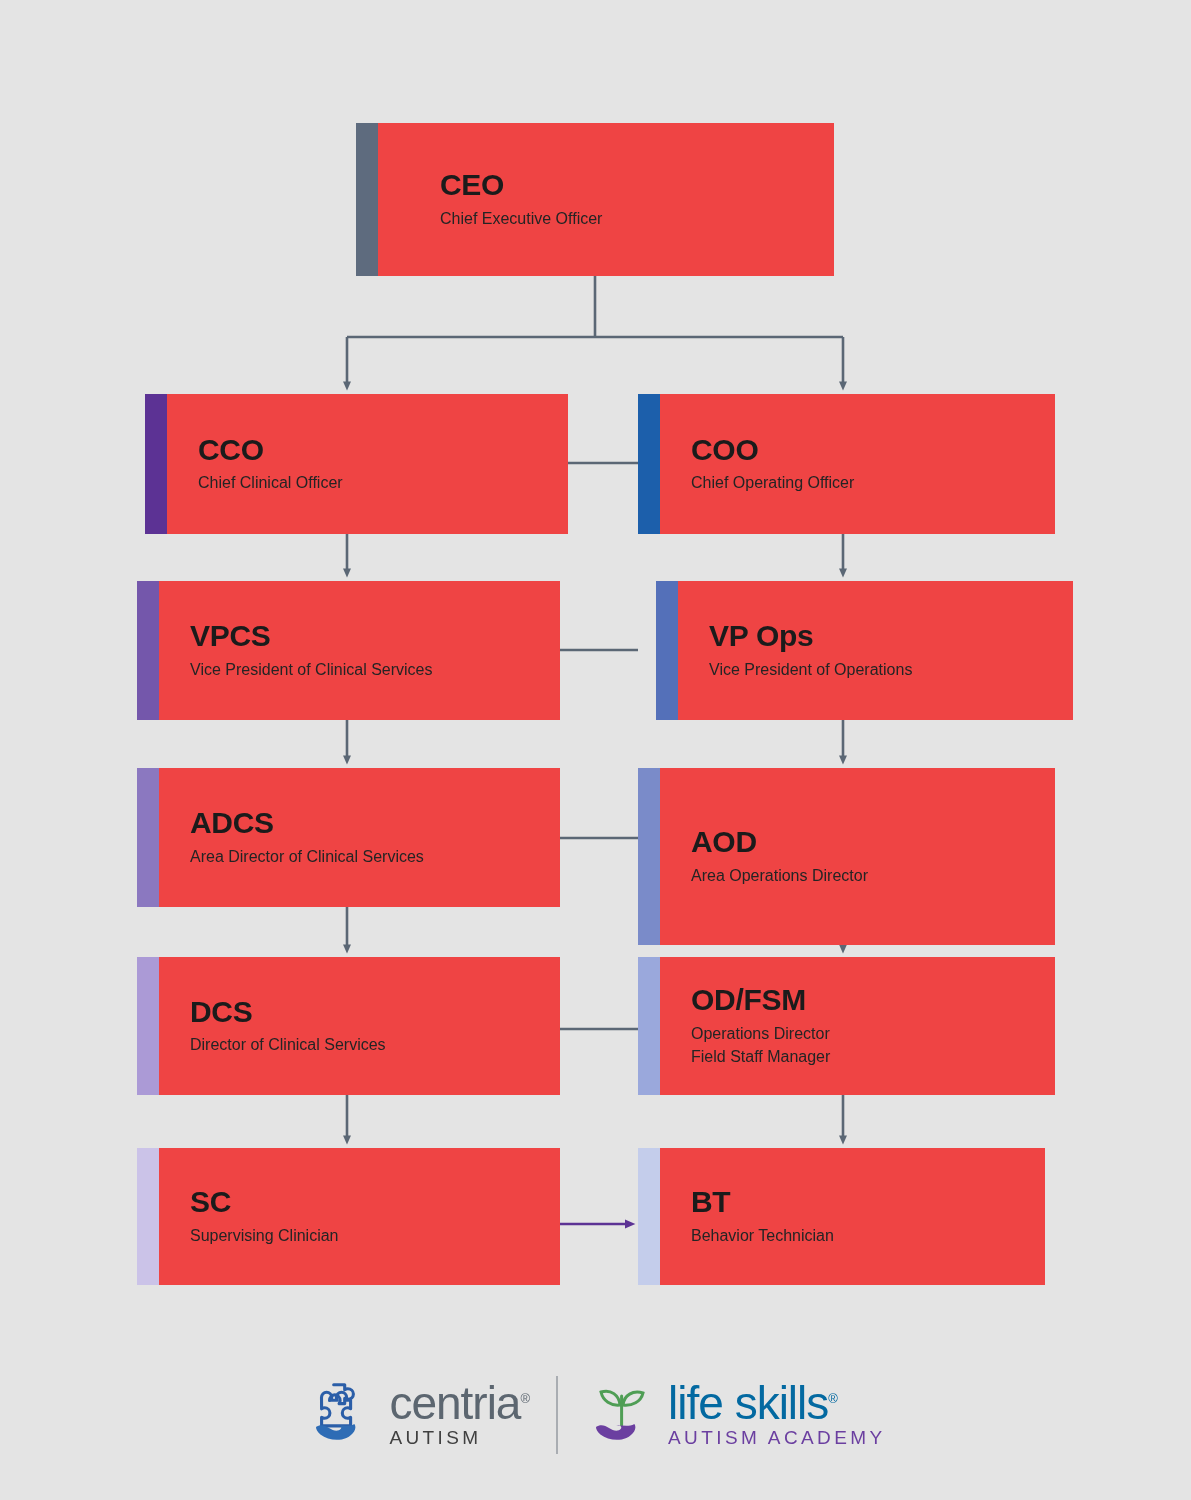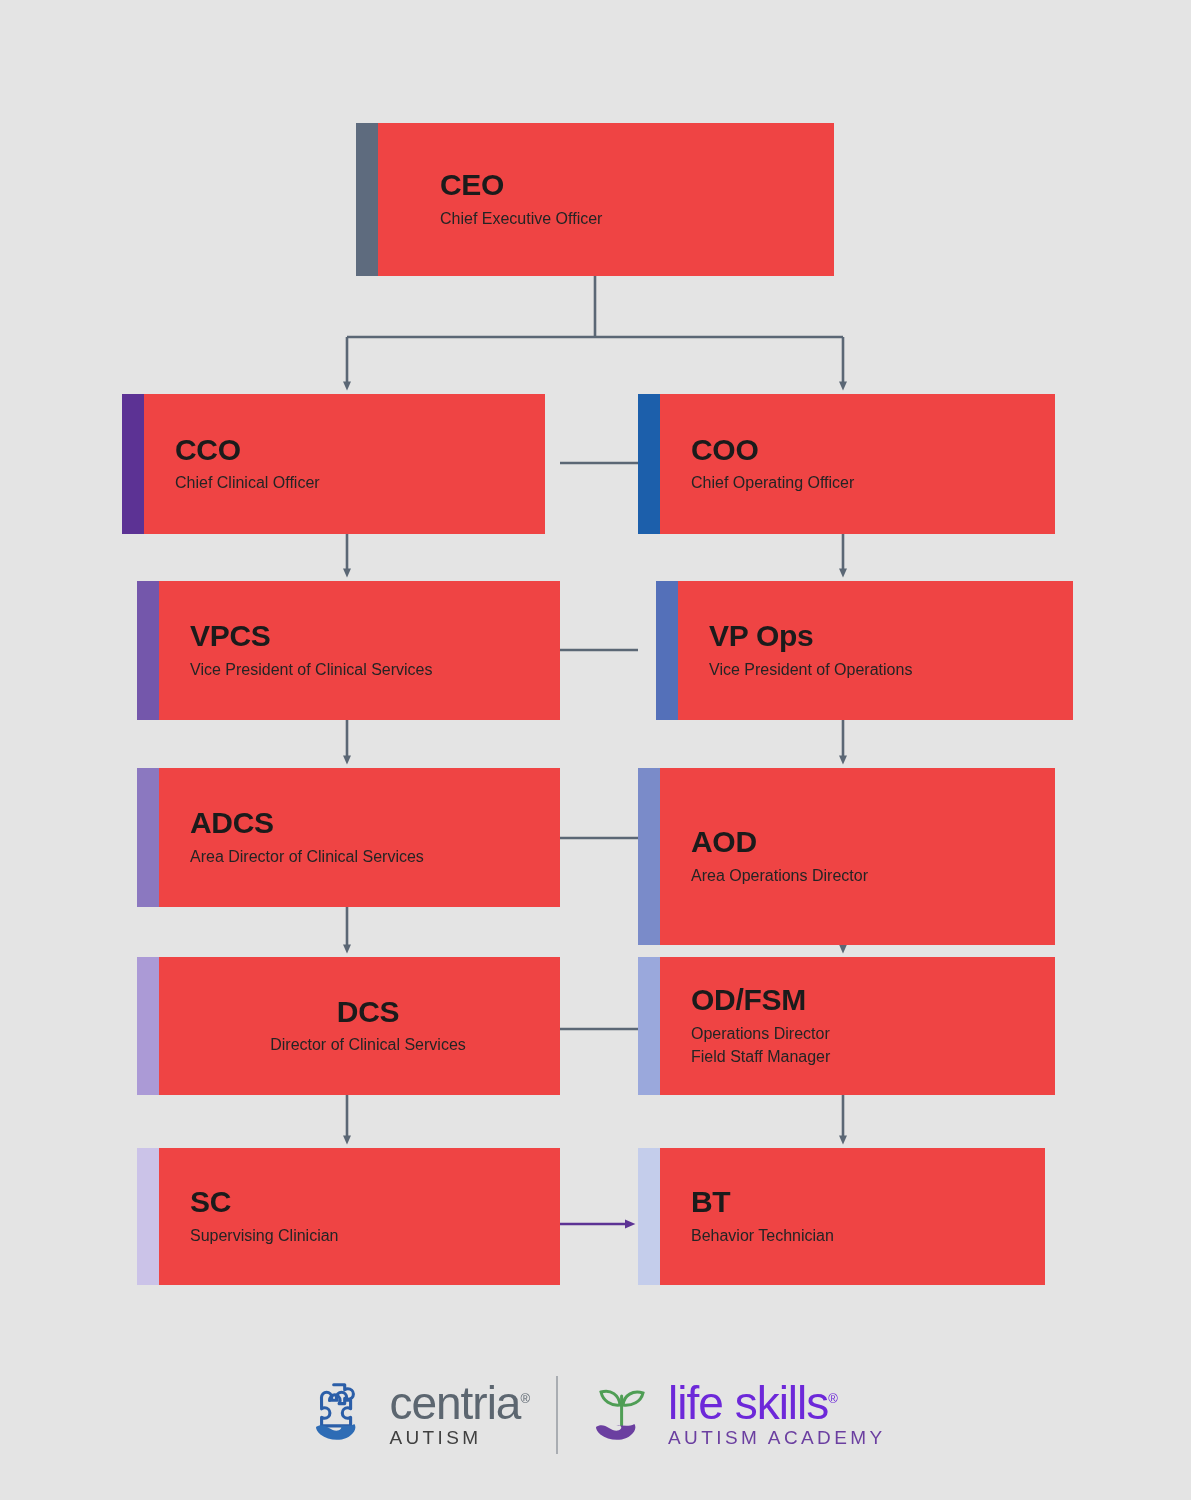--- a/index.html
+++ b/index.html
@@ -114,21 +114,21 @@
     letter-spacing: 0;
   }
   .logo-tagline {
     font-size: 19px;
     letter-spacing: 3.4px;
     line-height: 1.1;
     margin-top: 2px;
   }
   .centria .logo-tagline { color: #404040; }
   .lifeskills .logo-tagline { color: #6b3fa0; }
-  .lifeskills .logo-wordmark { color: #6d28d9; }
+  .lifeskills .logo-wordmark { color: #0369a1; }
 
   .logo-divider {
     width: 2px;
     height: 78px;
     background: #a9adb2;
     margin: 0 26px;
     flex: 0 0 auto;
   }
 </style>
 </head>
@@ -175,21 +175,21 @@
   <div class="node ceo" style="left:356px; top:123px; width:478px; height:153px;">
     <div class="node-accent" style="background:#5e6b7e;"></div>
     <div class="node-body">
       <div class="node-title">CEO</div>
       <div class="node-subtitle">
         <span class="node-subtitle-line">Chief Executive Officer</span>
       </div>
     </div>
   </div>
 
-  <div class="node" style="left:122px; top:394px; width:423px; height:140px;">
+  <div class="node" style="left:145px; top:394px; width:423px; height:140px;">
     <div class="node-accent" style="background:#5c3294;"></div>
     <div class="node-body">
       <div class="node-title">CCO</div>
       <div class="node-subtitle">
         <span class="node-subtitle-line">Chief Clinical Officer</span>
       </div>
     </div>
   </div>
 
   <div class="node" style="left:638px; top:394px; width:417px; height:140px;">
@@ -235,21 +235,21 @@
   <div class="node" style="left:638px; top:768px; width:417px; height:177px;">
     <div class="node-accent" style="background:#7a8bc9;"></div>
     <div class="node-body">
       <div class="node-title">AOD</div>
       <div class="node-subtitle">
         <span class="node-subtitle-line">Area Operations Director</span>
       </div>
     </div>
   </div>
 
-  <div class="node" style="left:137px; top:957px; width:423px; height:138px;text-align:center;">
+  <div class="node" style="left:137px; top:957px; width:423px; height:138px;">
     <div class="node-accent" style="background:#ab9ad6;"></div>
     <div class="node-body">
       <div class="node-title">DCS</div>
       <div class="node-subtitle">
         <span class="node-subtitle-line">Director of Clinical Services</span>
       </div>
     </div>
   </div>
 
   <div class="node" style="left:638px; top:957px; width:417px; height:138px;">

